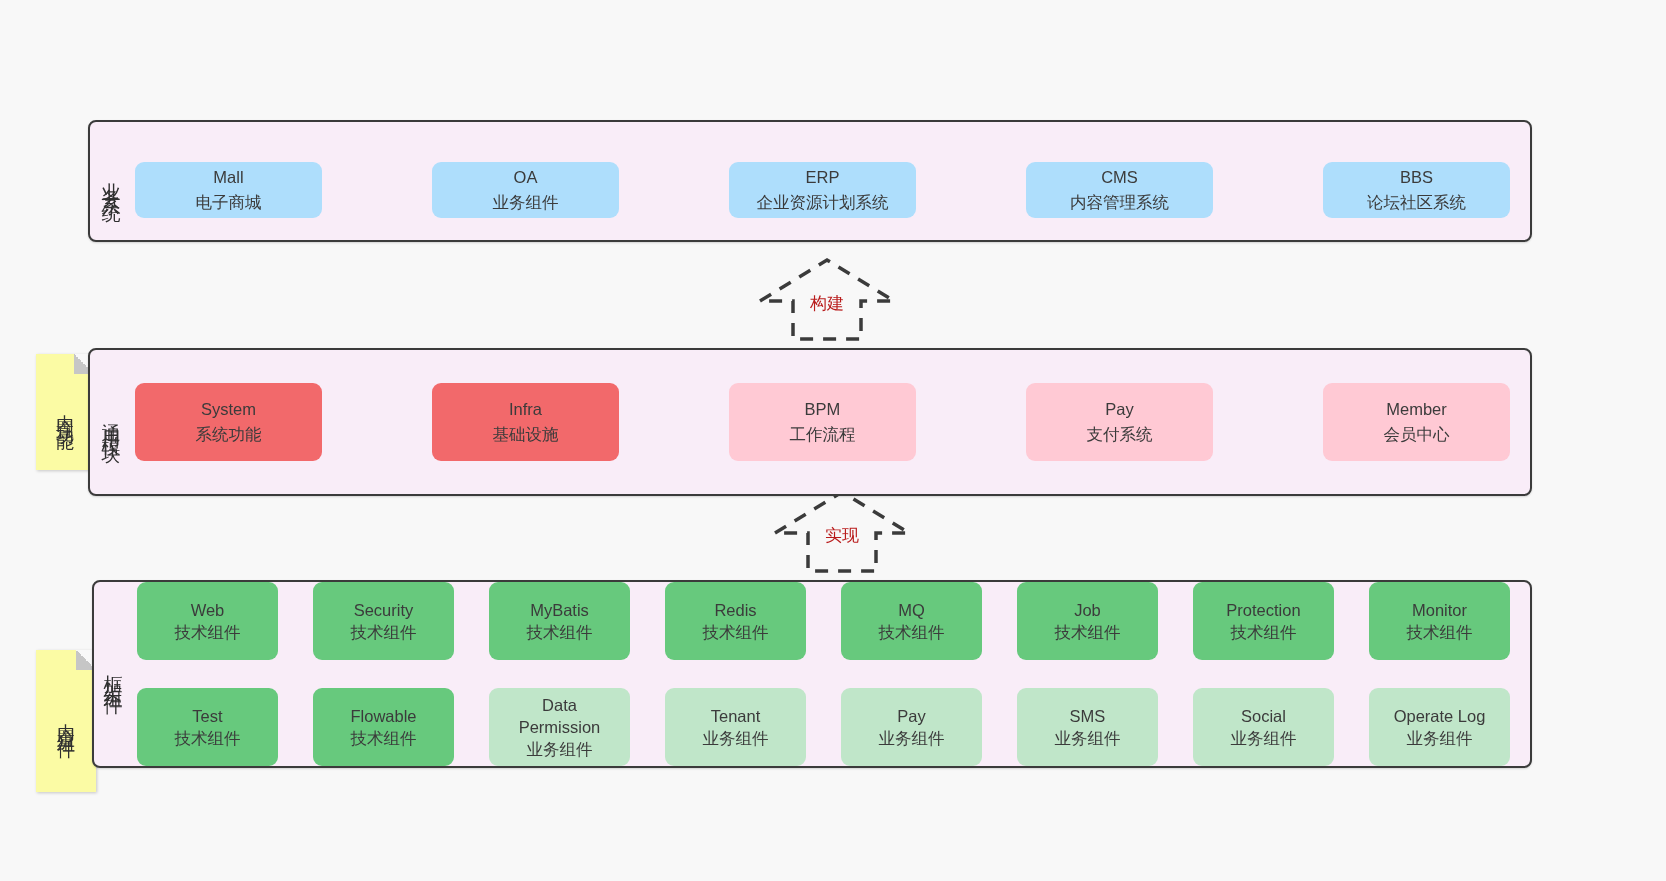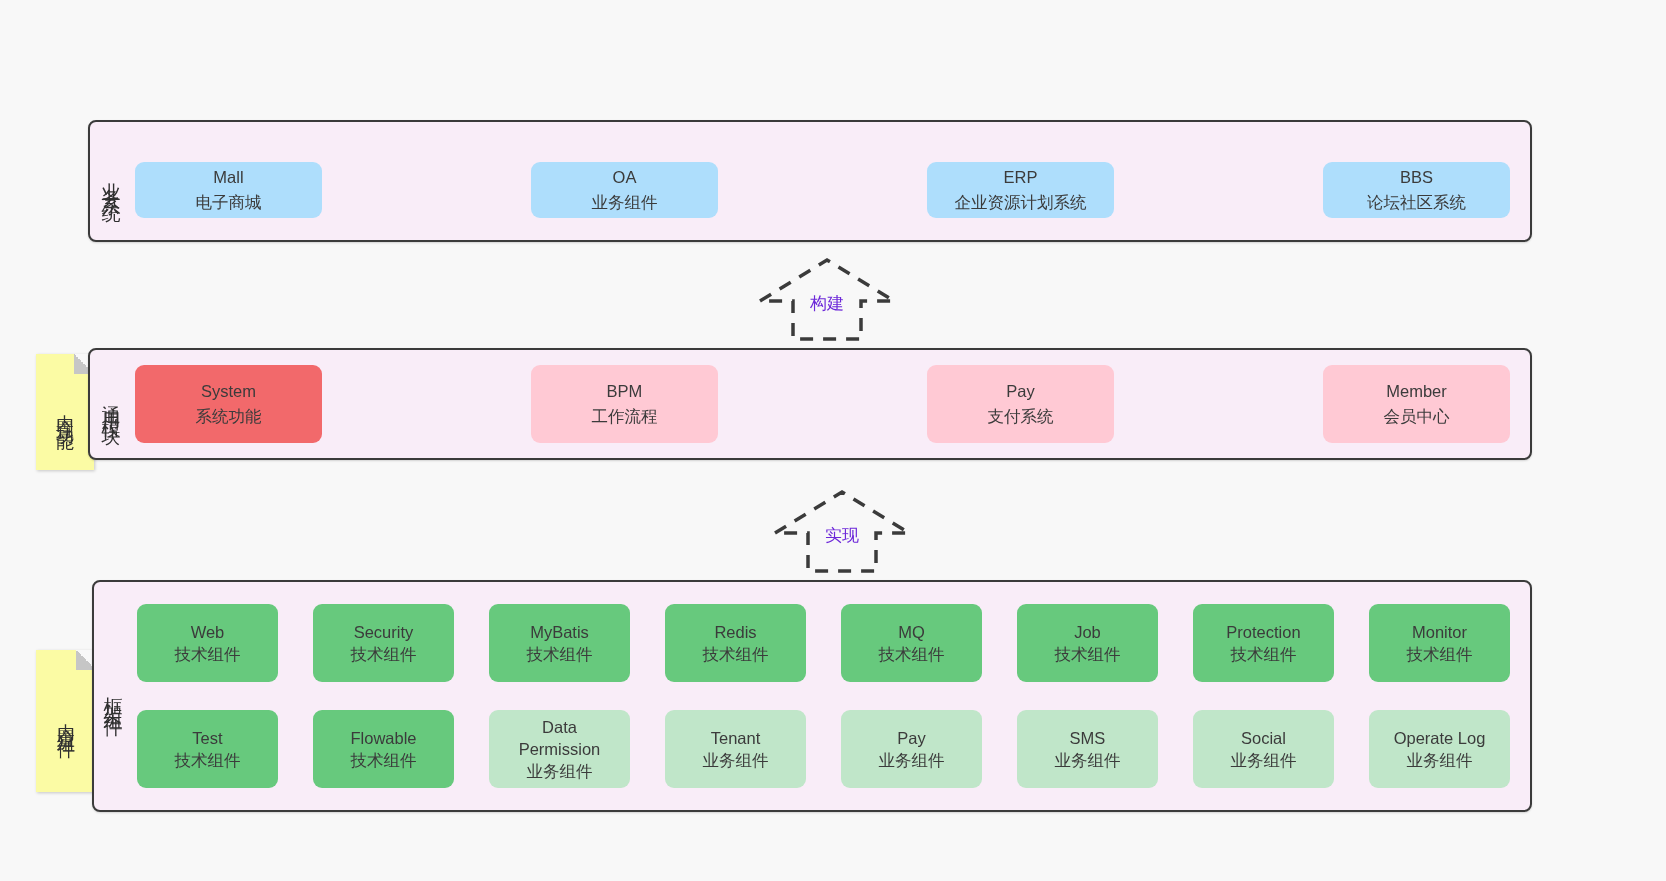--- a/index.html
+++ b/index.html
@@ -6,22 +6,22 @@
   html,body { background:#f8f8f8; }
   .page { position:relative; width:1666px; height:881px; overflow:hidden;
           background:var(--page-bg,#f8f8f8); color:var(--text,#3b3b3b);
           font-family:"Liberation Sans","DejaVu Sans",sans-serif; }
 
   .band { position:absolute; background:var(--band-bg,#f9edf8);
           border:2px solid var(--band-border,#3b3b3b); border-radius:8px;
           display:flex; align-items:center; padding:0 20px 0 12px; z-index:2;
           box-shadow:0 1px 2px rgba(0,0,0,.15); }
   .band-business  { left:88px; top:120px; width:1444px; height:122px; }
-  .band-modules   { left:88px; top:348px; width:1444px; height:112px; }
-  .band-framework { left:92px; top:580px; width:1440px; height:232px; padding:0 20px 0 10px; }
+  .band-modules   { left:88px; top:348px; width:1444px; height:148px; }
+  .band-framework { left:92px; top:580px; width:1440px; height:188px; padding:0 20px 0 10px; }
 
   .vlabel { writing-mode:vertical-rl; text-orientation:upright; font-size:19px;
             letter-spacing:7px; line-height:1; color:#2f2f2f; flex:0 0 auto; margin-right:14px; }
 
   .boxes { flex:1; display:flex; justify-content:space-between; align-items:center; }
   .box { display:flex; flex-direction:column; align-items:center; justify-content:center;
          text-align:center; border-radius:9px; font-size:16.5px; line-height:1.5; }
   .band-business .box { width:187px; height:56px;margin-top:18px; }
   .band-modules  .box { width:187px; height:78px; }
   .box.blue        { background:var(--blue,#aedefc); }
@@ -43,41 +43,45 @@
     background:linear-gradient(to bottom left, var(--page-bg,#f8f8f8) 0 50%, var(--fold-gray,#c6c6c6) 50% 100%); }
   .tag-modules   { left:36px; top:354px; width:58px;  height:116px; }
   .tag-framework { left:36px; top:650px; width:60px;  height:142px; }
 
   .arrow { position:absolute; width:140px; height:86px; z-index:1; }
   .arrow-build     { left:757px; top:256px; }
   .arrow-implement { left:772px; top:488px; }
   .arrow svg { display:block; }
   .arrow-label { position:absolute; left:50%; top:36px; transform:translateX(-50%);
                  background:var(--page-bg,#f8f8f8); padding:0 3px; font-size:17px;
-                 color:#6d28d9; white-space:nowrap; }
+                 color:#b91c1c; white-space:nowrap; }
 </style>
 </head>
 <body>
 
 <div class="page">
 
   <div class="band band-business">
     <div class="vlabel">业务系统</div>
     <div class="boxes">
       <div class="box blue">
         <div class="en">Mall</div>
         <div class="zh">电子商城</div>
       </div>
       <div class="box blue">
         <div class="en">OA</div>
         <div class="zh">业务组件</div>
       </div>
       <div class="box blue">
         <div class="en">ERP</div>
         <div class="zh">企业资源计划系统</div>
+      </div>
+      <div class="box blue">
+        <div class="en">CMS</div>
+        <div class="zh">内容管理系统</div>
       </div>
       <div class="box blue">
         <div class="en">BBS</div>
         <div class="zh">论坛社区系统</div>
       </div>
     </div>
   </div>
 
   <div class="arrow arrow-build">
     <svg viewBox="0 0 140 86" width="140" height="86">
@@ -89,20 +93,24 @@
   <div class="tag tag-modules">
     <div class="vlabel">内置功能</div>
   </div>
   <div class="band band-modules">
     <div class="vlabel">通用模块</div>
     <div class="boxes">
       <div class="box red">
         <div class="en">System</div>
         <div class="zh">系统功能</div>
       </div>
+      <div class="box red">
+        <div class="en">Infra</div>
+        <div class="zh">基础设施</div>
+      </div>
       <div class="box pink">
         <div class="en">BPM</div>
         <div class="zh">工作流程</div>
       </div>
       <div class="box pink">
         <div class="en">Pay</div>
         <div class="zh">支付系统</div>
       </div>
       <div class="box pink">
         <div class="en">Member</div>

